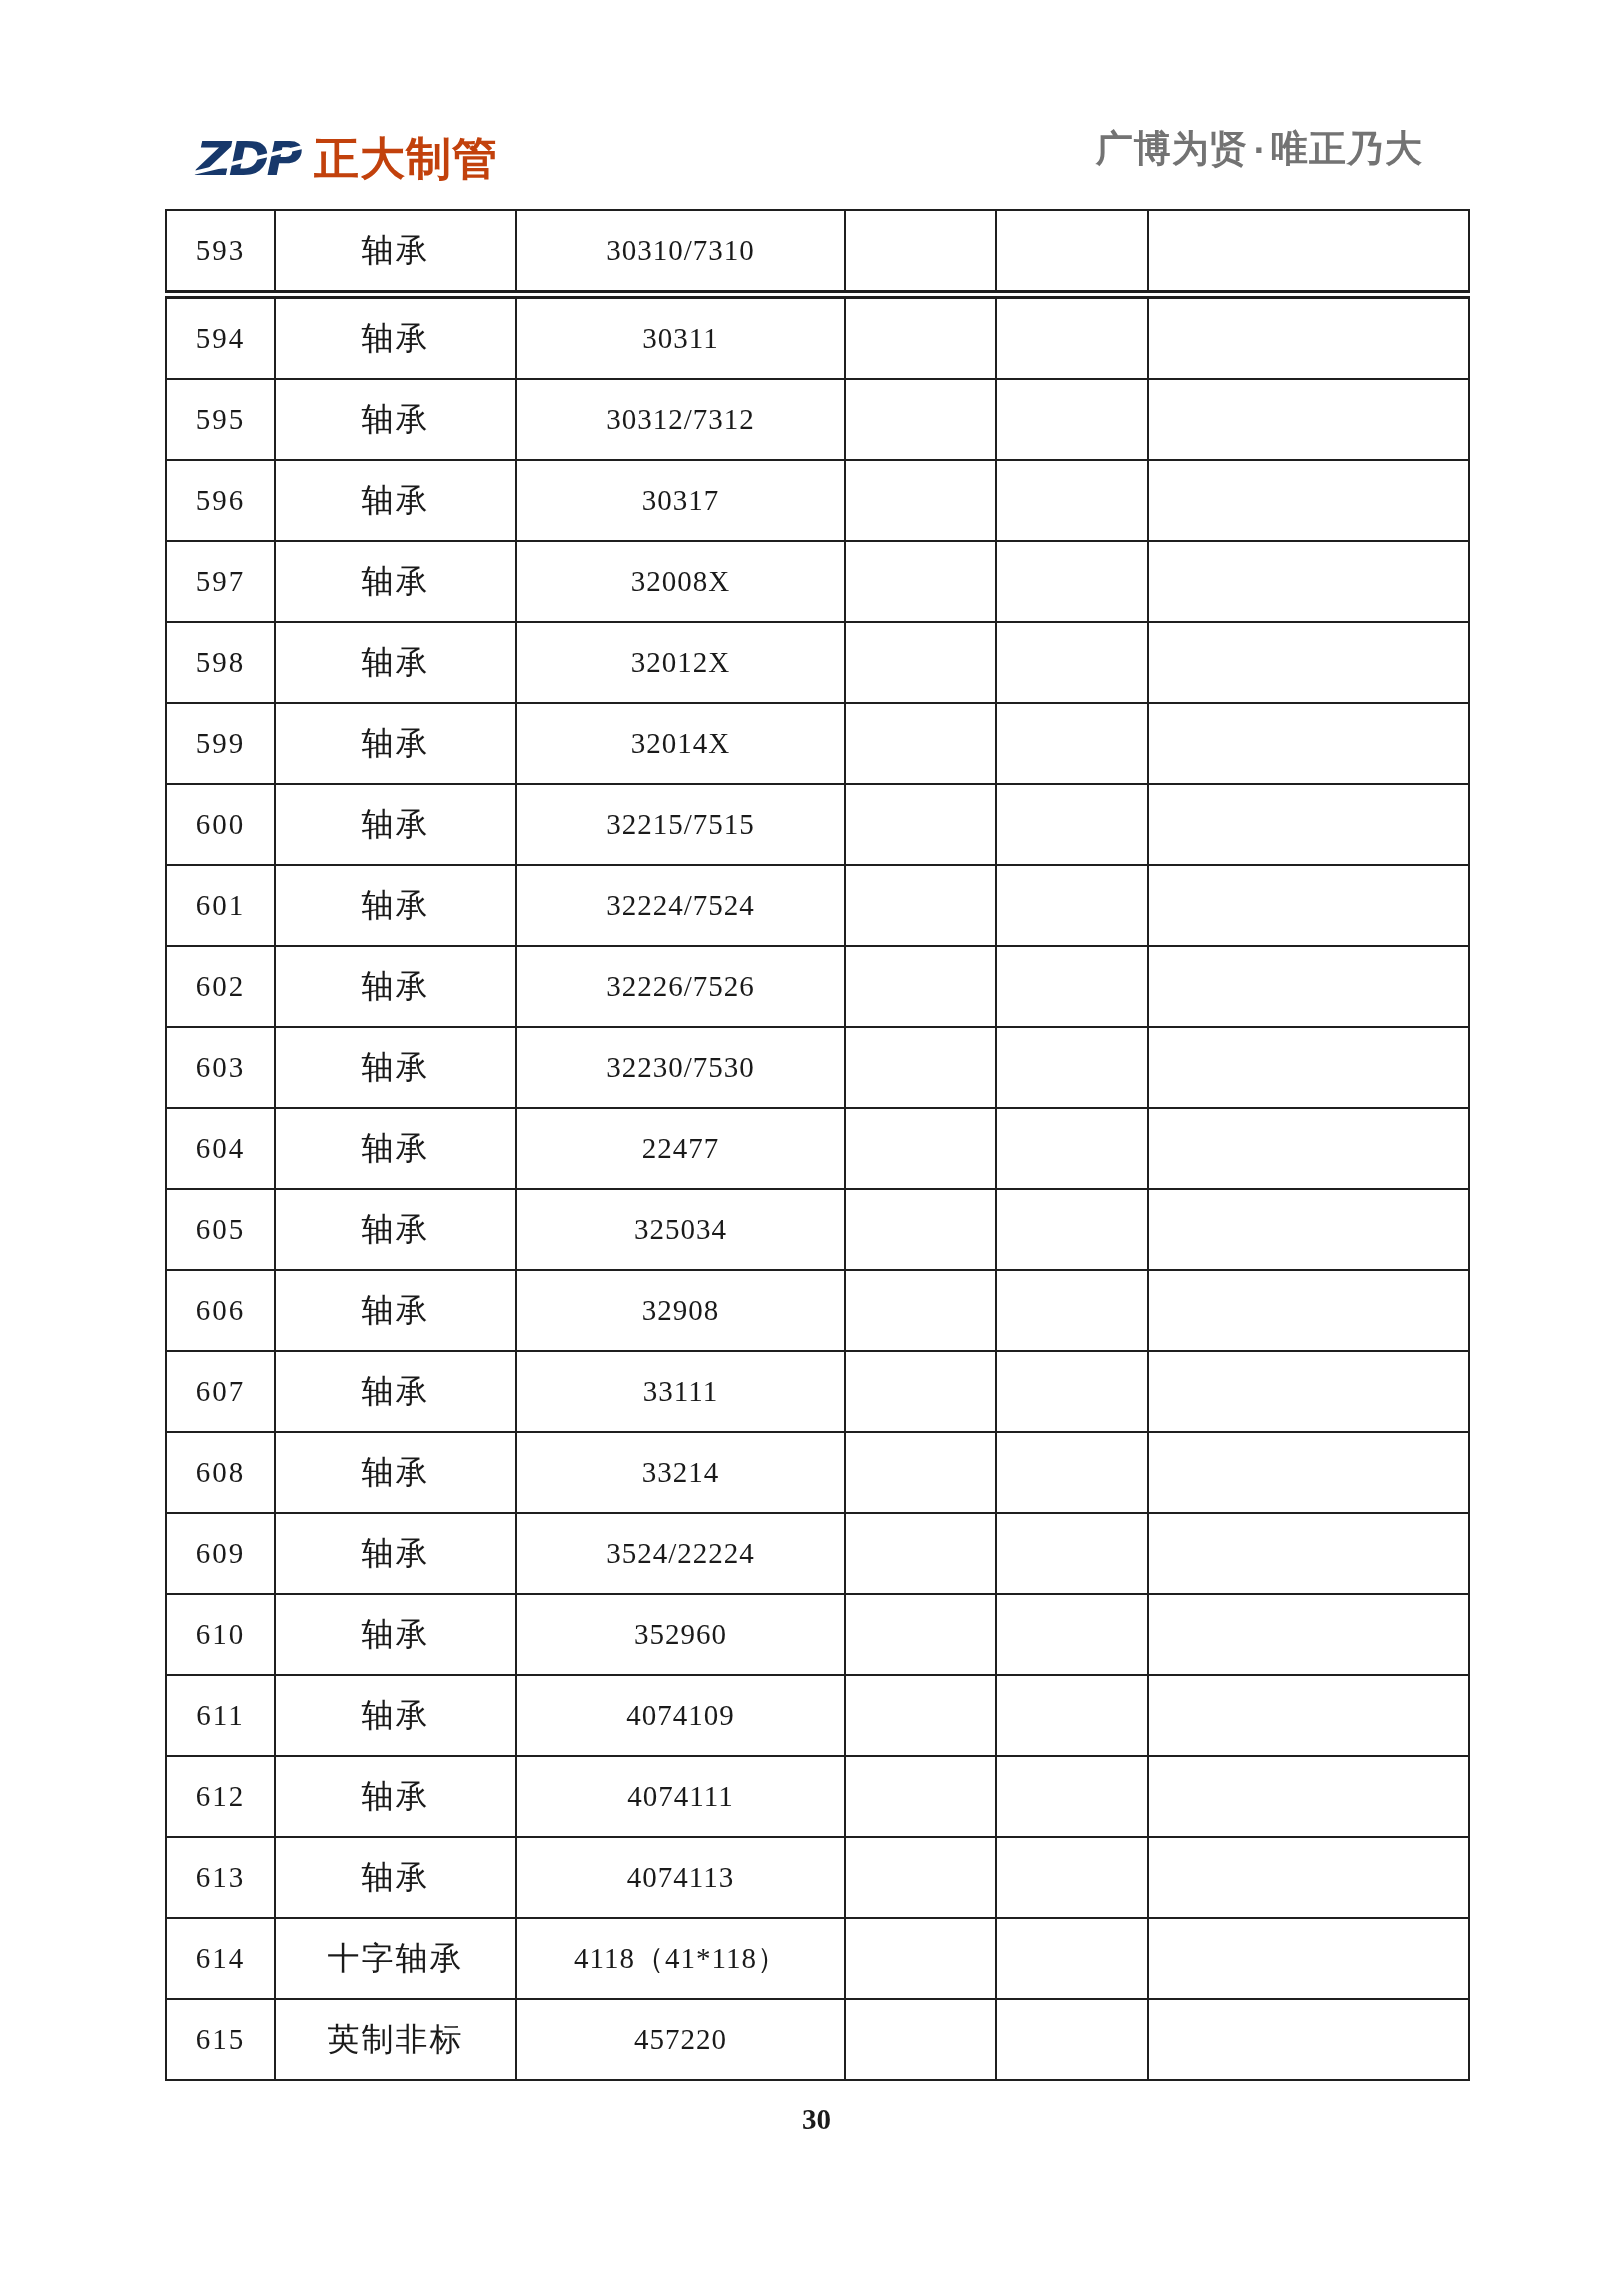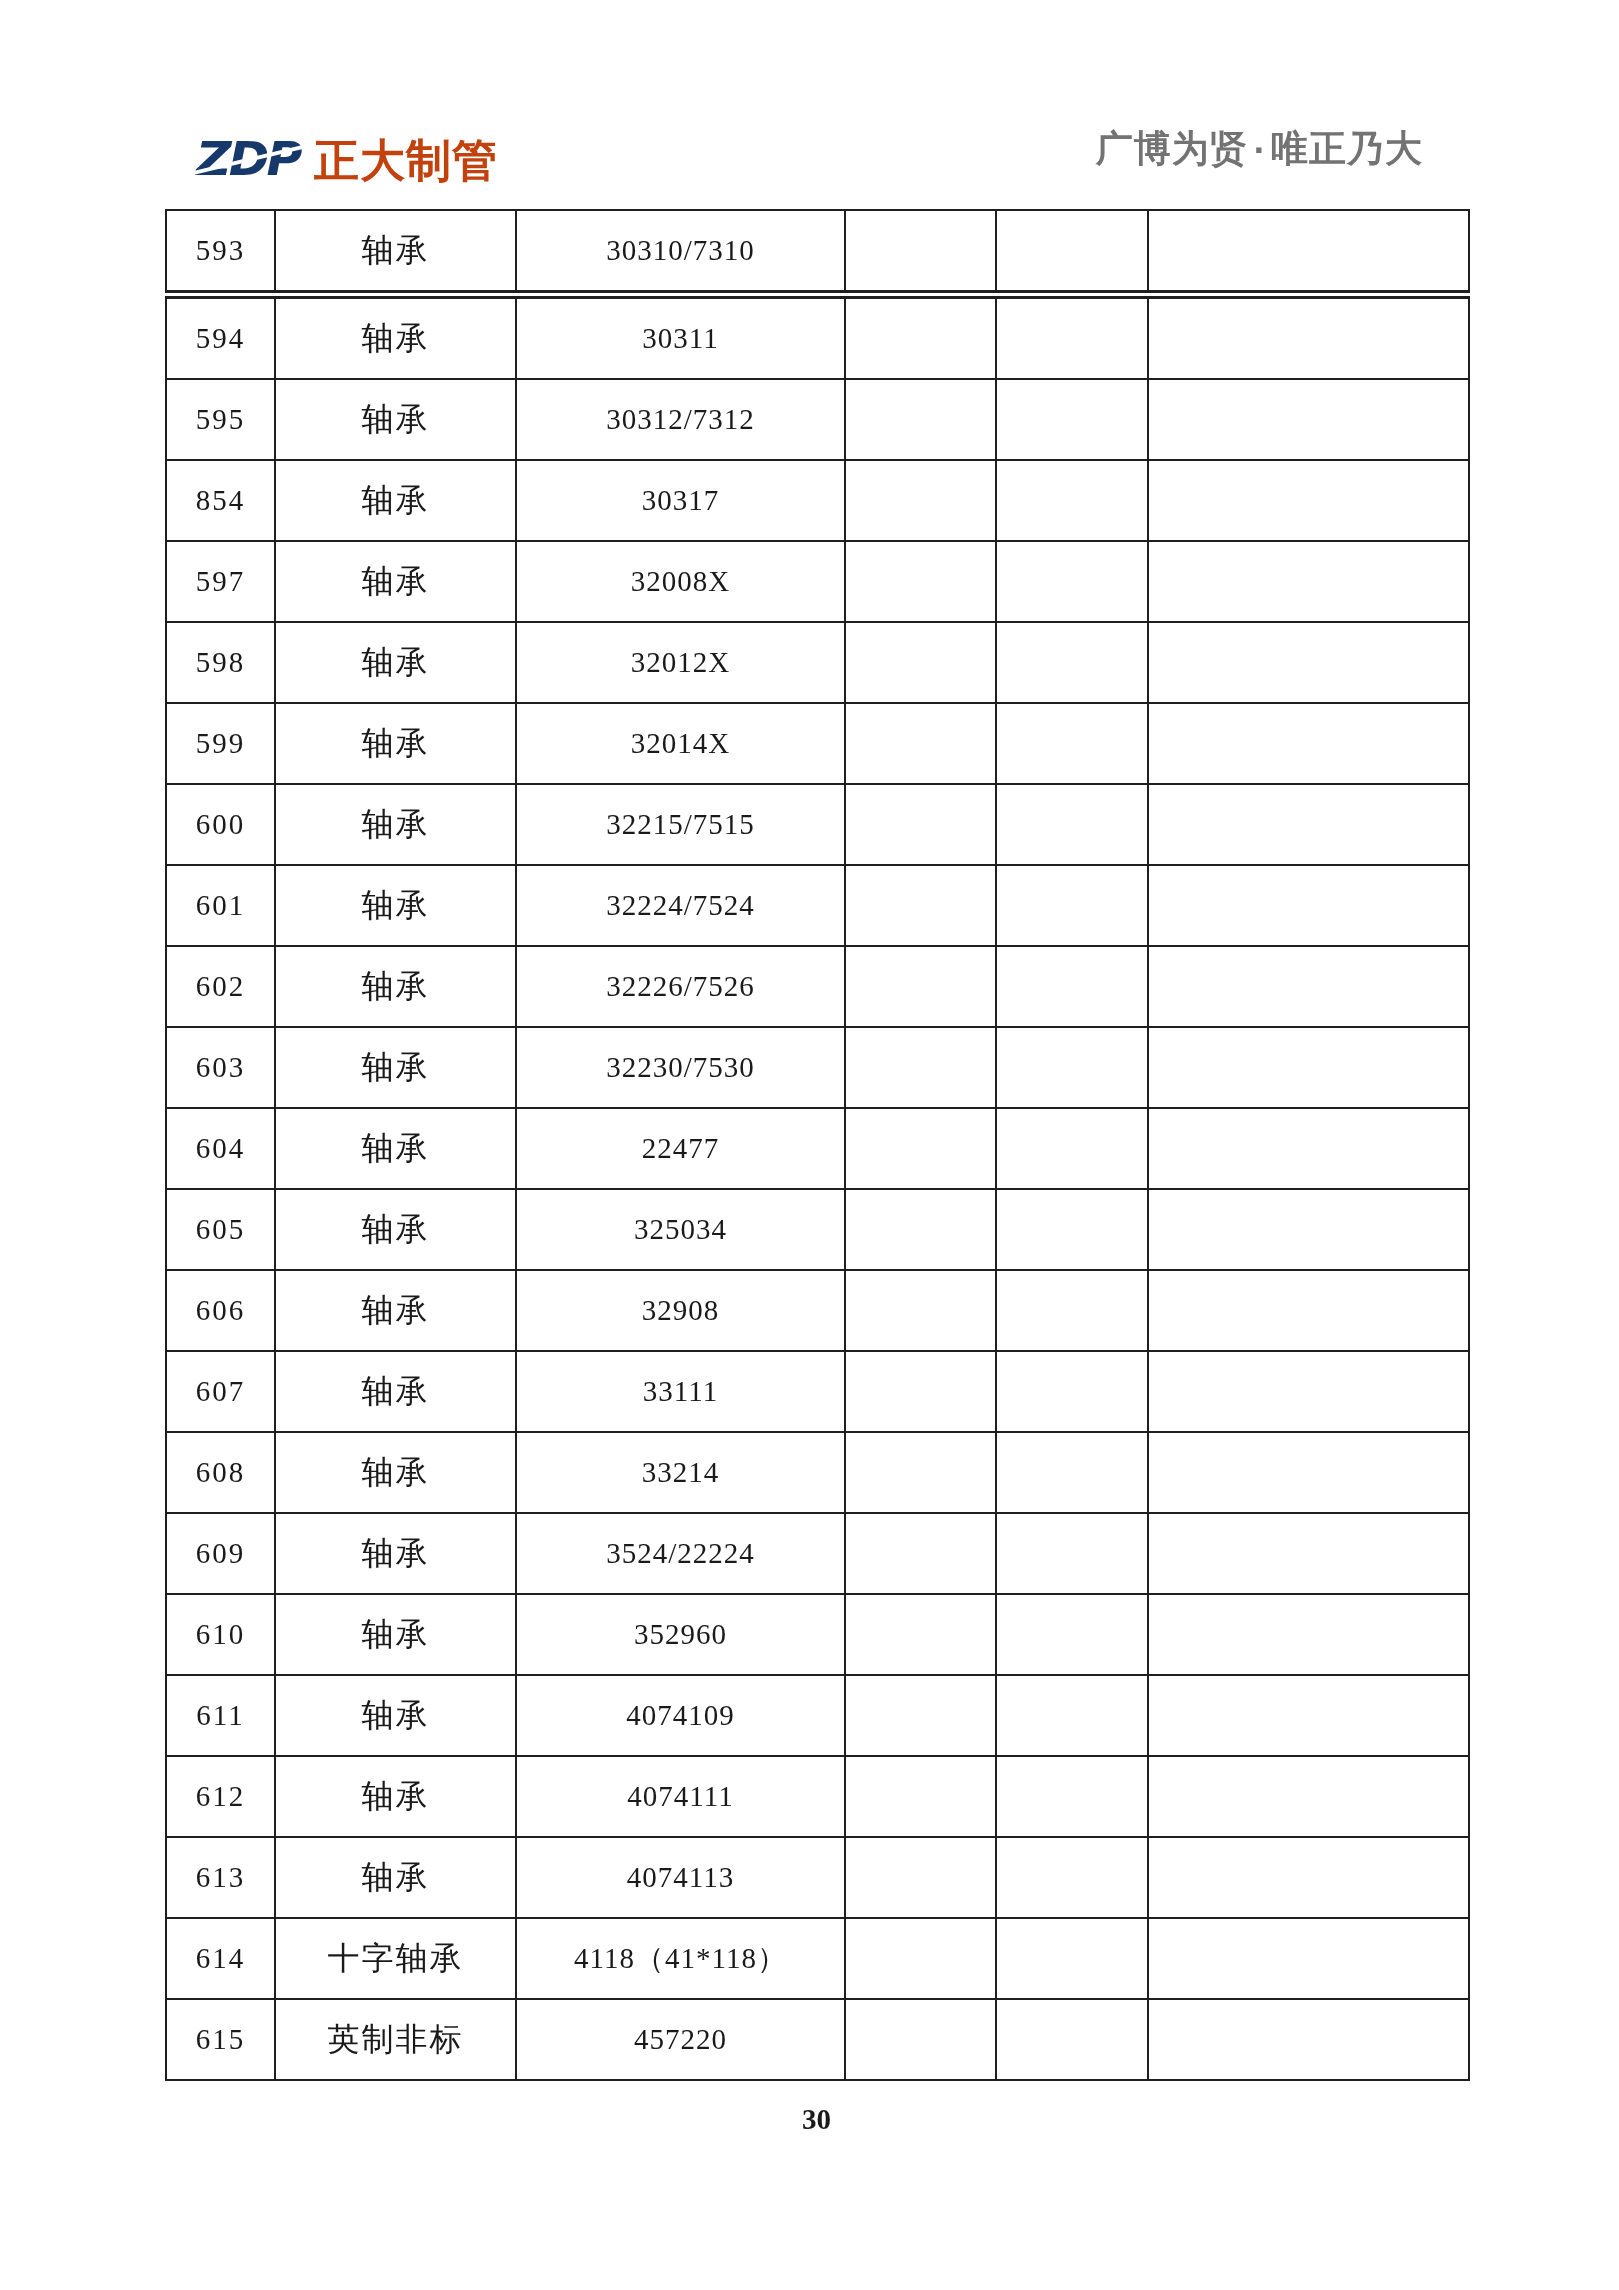--- a/index.html
+++ b/index.html
@@ -11,21 +11,20 @@
     font-family: "Liberation Serif", "DejaVu Serif", serif;
     overflow: hidden;
   }
 
   
   .brand {
     position: absolute;
     left: 196px;
     top: 135px;
     display: flex;
-    align-items: flex-end;
     gap: 14.7px;
     white-space: nowrap;
   }
   .logo-zdp {
     position: relative;
     display: inline-block;
     font-family: "DejaVu Sans", "Liberation Sans", sans-serif;
     font-weight: 900;
     font-style: italic;
     font-size: 49px;
@@ -147,21 +146,21 @@
   </tr>
         <tr>
     <td class="col-no">595</td>
     <td class="col-name">轴承</td>
     <td class="col-model">30312/7312</td>
     <td class="col-empty"></td>
     <td class="col-empty"></td>
     <td class="col-empty"></td>
   </tr>
         <tr>
-    <td class="col-no">854</td>
+    <td class="col-no">596</td>
     <td class="col-name">轴承</td>
     <td class="col-model">30317</td>
     <td class="col-empty"></td>
     <td class="col-empty"></td>
     <td class="col-empty"></td>
   </tr>
         <tr>
     <td class="col-no">597</td>
     <td class="col-name">轴承</td>
     <td class="col-model">32008X</td>

